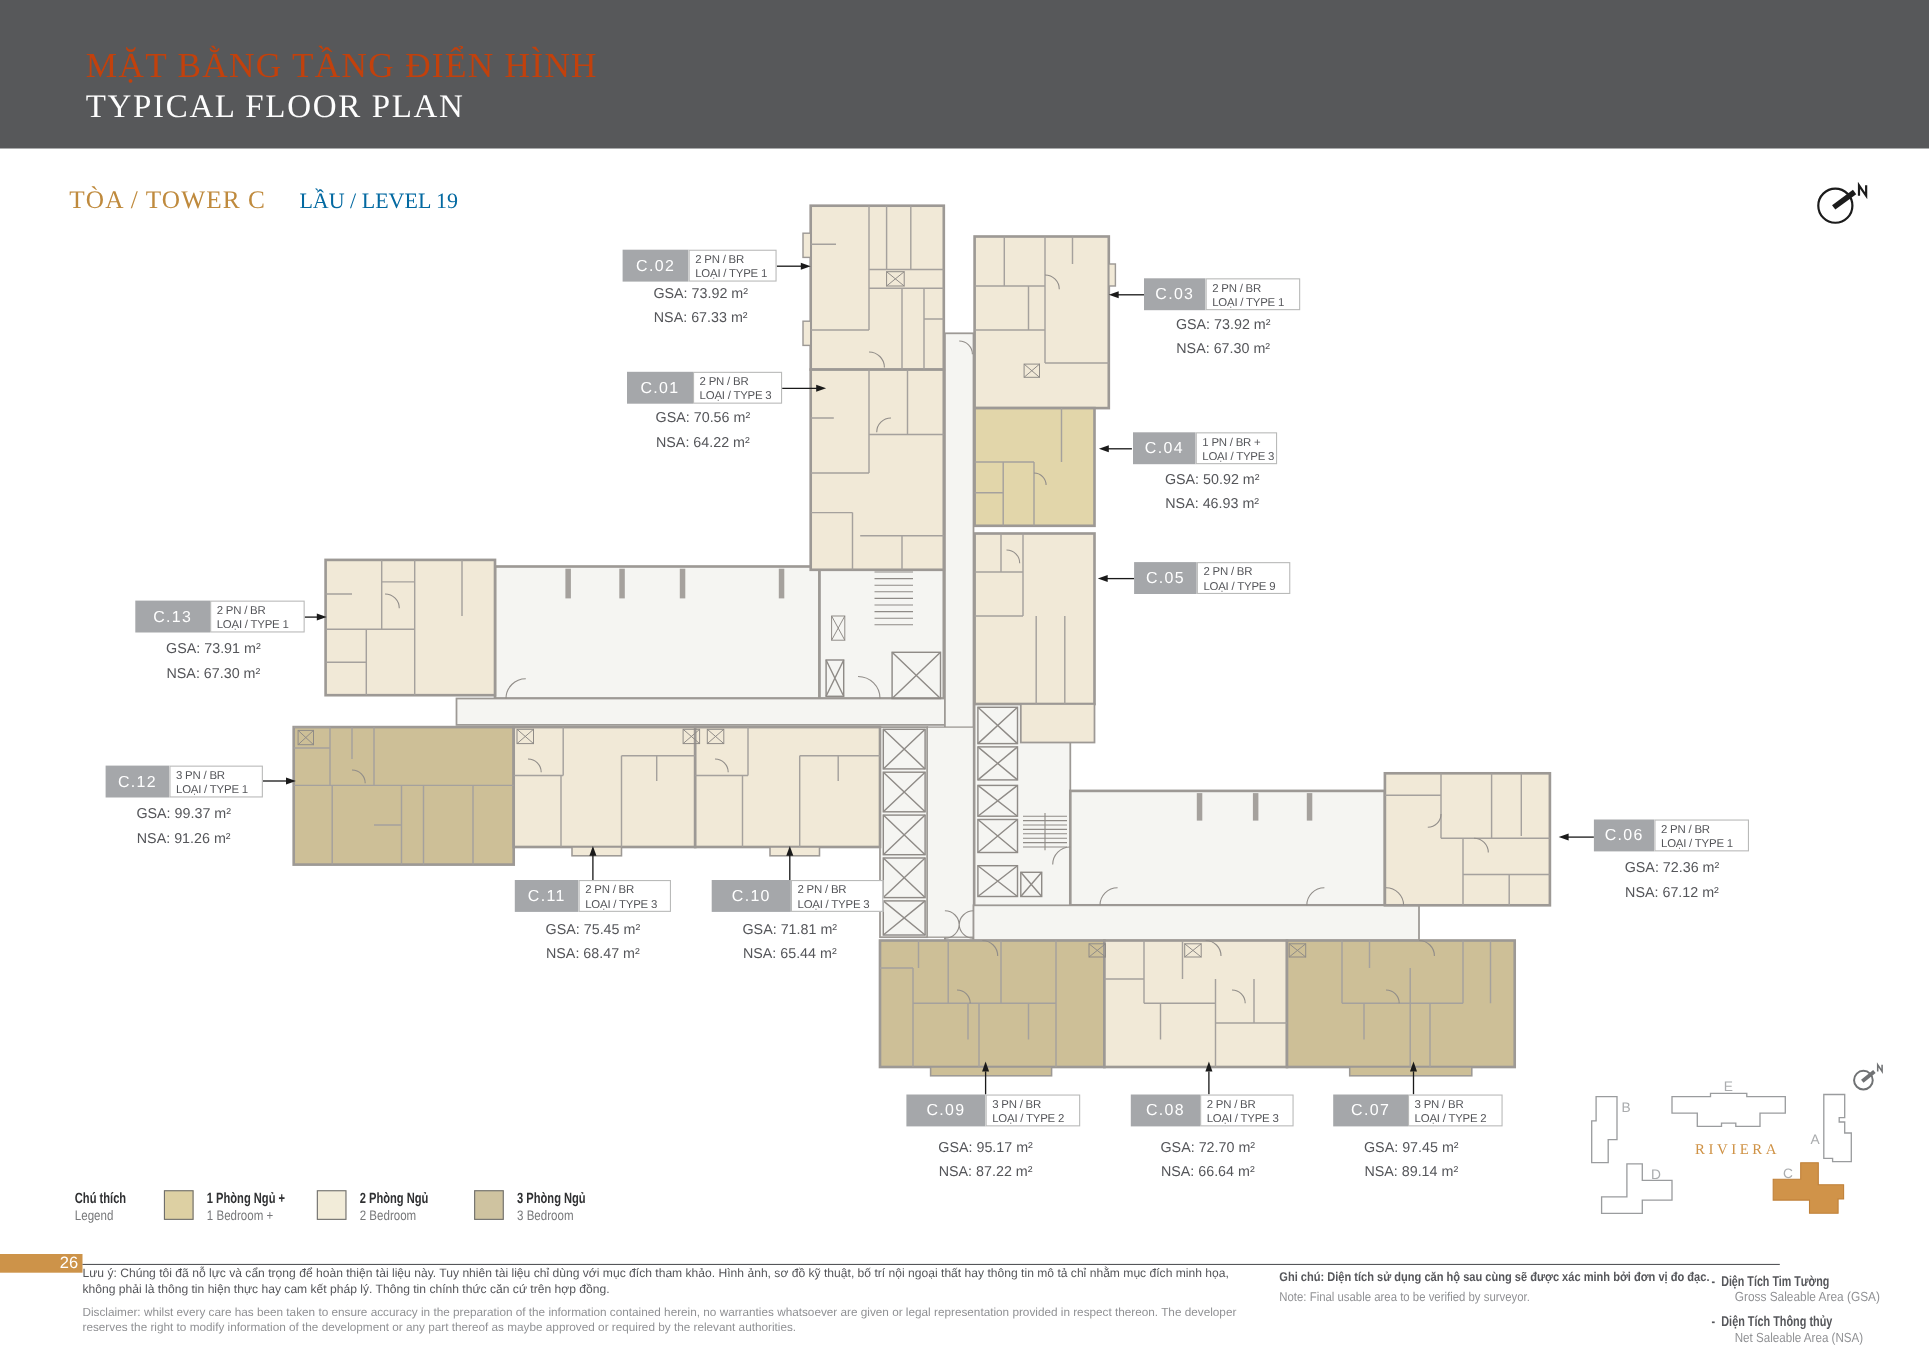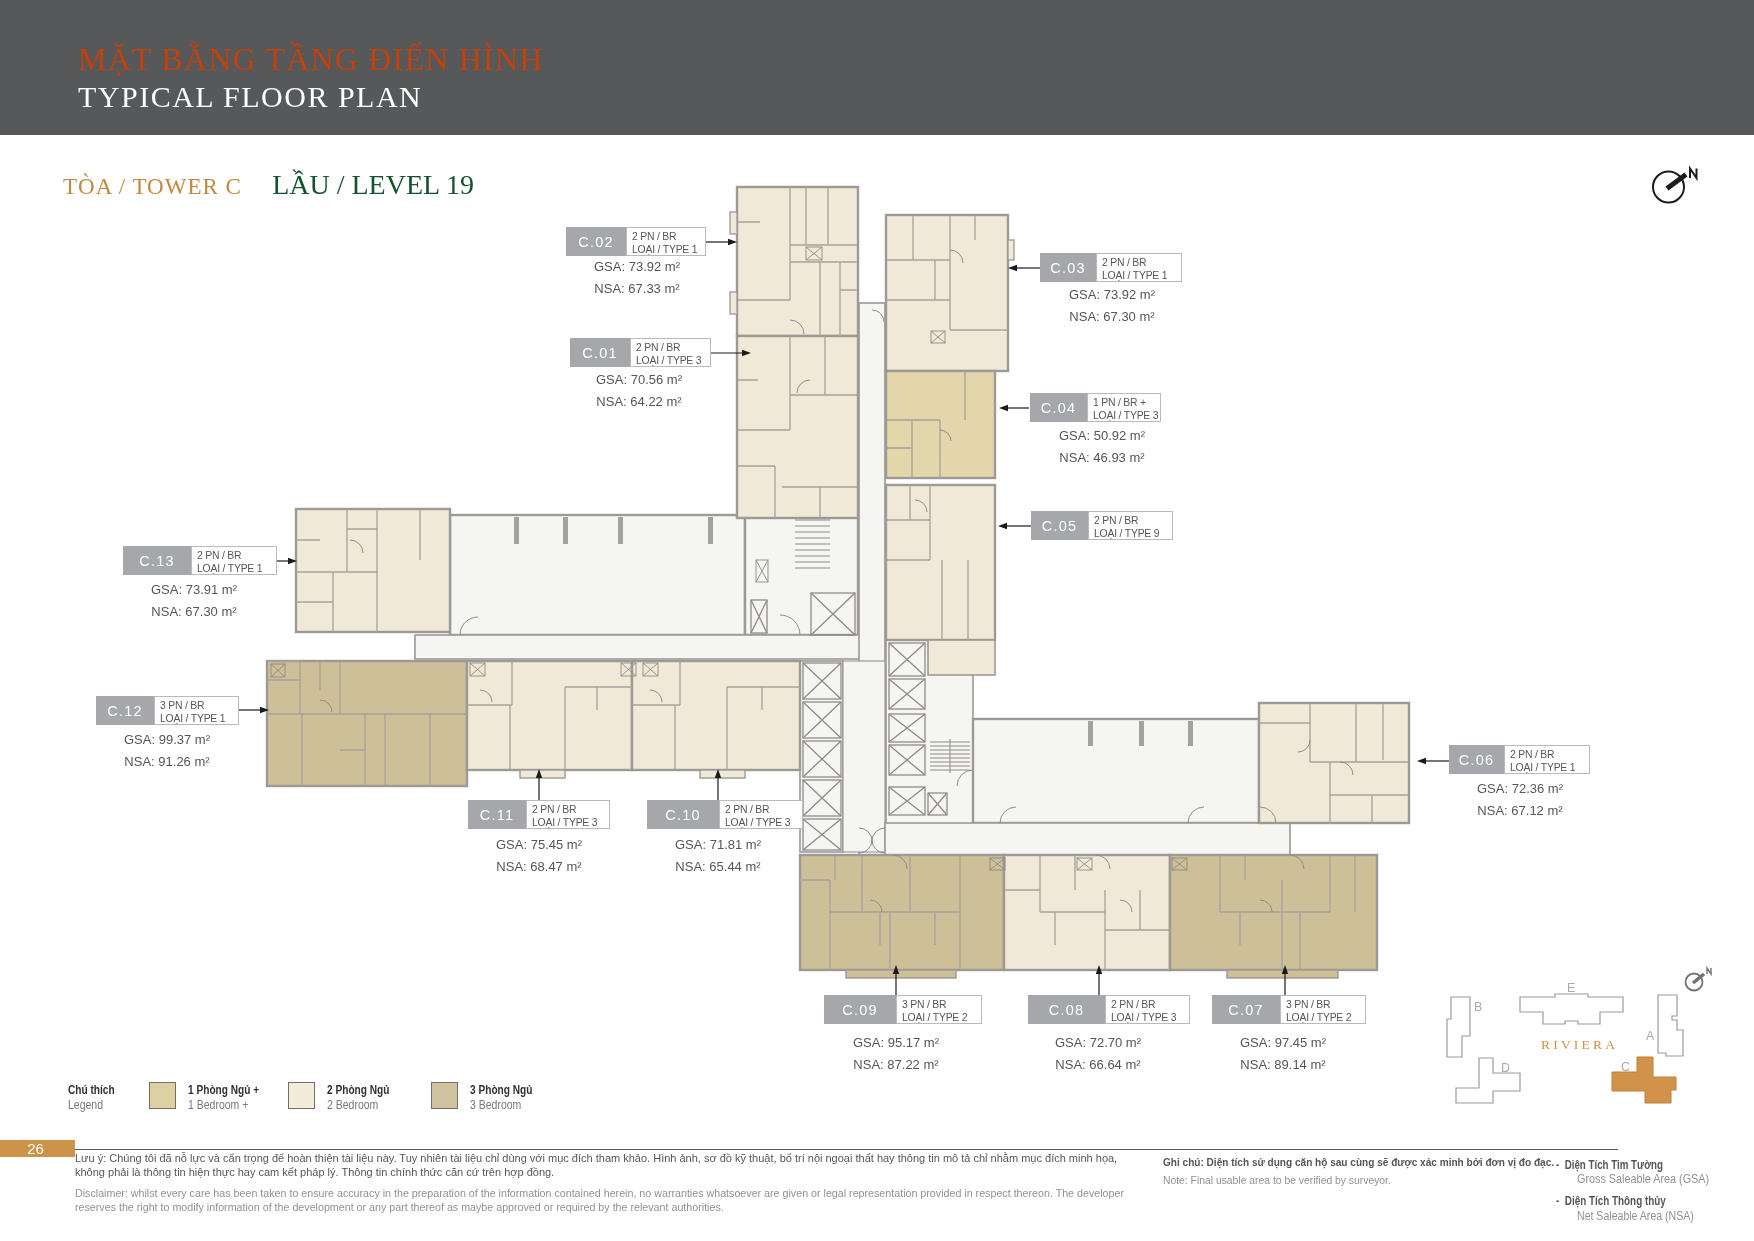--- a/index.html
+++ b/index.html
@@ -4,33 +4,33 @@
 <style>
 * { margin:0; padding:0; box-sizing:border-box; }
 html,body { width:1754px; height:1241px; background:#fff; font-family:"Liberation Sans", sans-serif; position:relative; overflow:hidden; }
 #page { position:absolute; left:0; top:0; width:1754px; height:1241px; }
 .abs { position:absolute; }
 
 #hdr { left:0; top:0; width:1754px; height:135px; background:#57585a; }
 #t-vn { left:78px; top:41px; font-family:"Liberation Serif", serif; font-size:32px; letter-spacing:1.2px; color:#c2410c; }
 #t-en { left:78px; top:80px; font-family:"Liberation Serif", serif; font-size:30px; letter-spacing:1.5px; color:#fdfdfd; }
 #t-tower { left:63px; top:169px; font-family:"Liberation Serif", serif; font-size:23px; letter-spacing:1px; color:#bf8a3d; }
-#t-level { font-family:"Liberation Serif", serif; font-size:28px; letter-spacing:0; color:#14532d; margin-left:10px; }
+#t-level { font-family:"Liberation Serif", serif; font-size:20px; letter-spacing:0; color:#0369a1; margin-left:10px; }
 
 .lbl { position:absolute; display:flex; align-items:stretch; height:29px; }
 .lc { background:#a5a7aa; color:#fff; font-size:14.5px; letter-spacing:1.2px; display:flex; align-items:center; justify-content:center; }
 .lt { background:#fff; border:1px solid #b9bab9; color:#55565a; font-size:10.4px; line-height:1.25; padding:2px 0 0 5px; white-space:nowrap; }
 .lt span { display:inline-block; letter-spacing:-0.2px; }
 .gsa { position:absolute; color:#55565a; font-size:13px; text-align:center; line-height:22px; white-space:pre-line; }
 
 .leg-b { font-size:13.5px; font-weight:bold; color:#2f3032; transform:scaleX(0.75); transform-origin:left top; white-space:nowrap; }
 .leg-g { font-size:12.5px; color:#77787a; transform:scaleX(0.84); transform-origin:left top; white-space:nowrap; }
 .lbox { position:absolute; width:27px; height:27px; border:1.5px solid #6f6f6e; }
 
-#pgnum { left:0; top:1140px; width:75px; height:17px; background:#cd9349; color:#fff; font-size:15px; text-align:center; padding-right:4px; line-height:17px; }
+#pgnum { left:0; top:1140px; width:75px; height:17px; background:#cd9349; color:#fff; font-size:15px; text-align:right; padding-right:4px; line-height:17px; }
 #fline { left:75px; top:1149px; width:1543px; height:1px; background:#55565a; }
 .fd { color:#55565a; }
 .fl { color:#909194; }
 </style>
 </head>
 <body>
 <div id="page">
   <div id="hdr" class="abs"></div>
   <div id="t-vn" class="abs">MẶT BẰNG TẦNG ĐIỂN HÌNH</div>
   <div id="t-en" class="abs">TYPICAL FLOOR PLAN</div>
@@ -288,21 +288,21 @@
     </div>
   <div class="gsa" style="left:618px;top:834px;width:200px">GSA: 71.81 m²
 NSA: 65.44 m²</div>
   <div class="lbl" style="left:824px;top:995px">
       <div class="lc" style="width:72px">C.09</div>
       <div class="lt" style="width:86px"><span>3 PN / BR<br>LOẠI / TYPE 2</span></div>
     </div>
   <div class="gsa" style="left:796px;top:1032px;width:200px">GSA: 95.17 m²
 NSA: 87.22 m²</div>
   <div class="lbl" style="left:1028px;top:995px">
-      <div class="lc" style="width:77px">C.08</div>
+      <div class="lc" style="width:63px">C.08</div>
       <div class="lt" style="width:85px"><span>2 PN / BR<br>LOẠI / TYPE 3</span></div>
     </div>
   <div class="gsa" style="left:998px;top:1032px;width:200px">GSA: 72.70 m²
 NSA: 66.64 m²</div>
   <div class="lbl" style="left:1212px;top:995px">
       <div class="lc" style="width:68px">C.07</div>
       <div class="lt" style="width:86px"><span>3 PN / BR<br>LOẠI / TYPE 2</span></div>
     </div>
   <div class="gsa" style="left:1183px;top:1032px;width:200px">GSA: 97.45 m²
 NSA: 89.14 m²</div>

